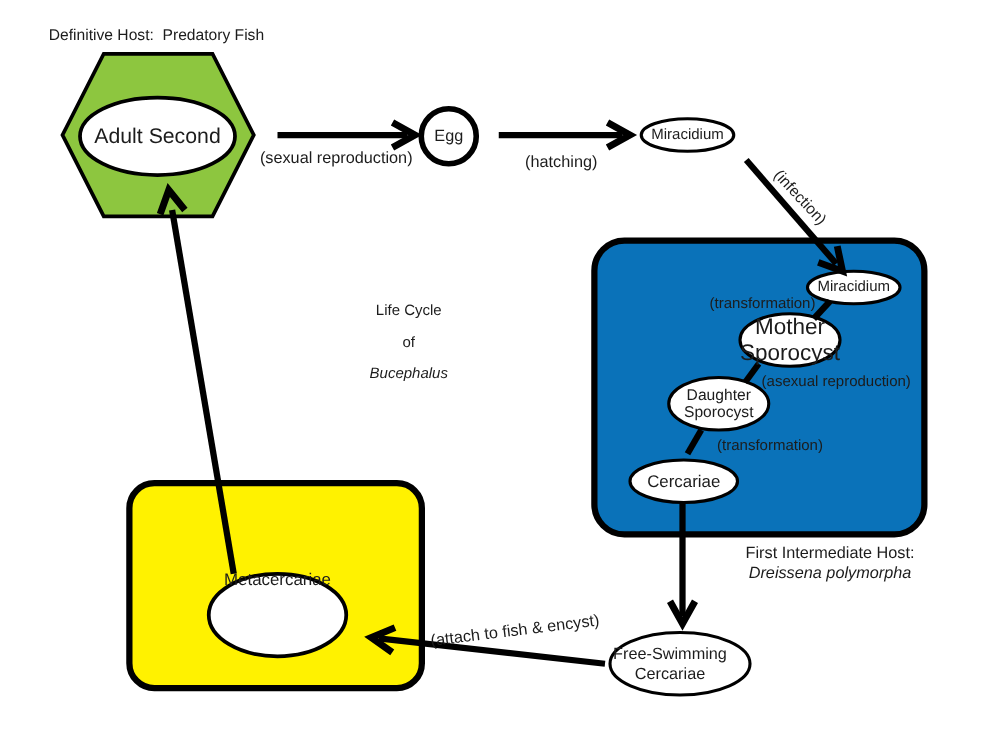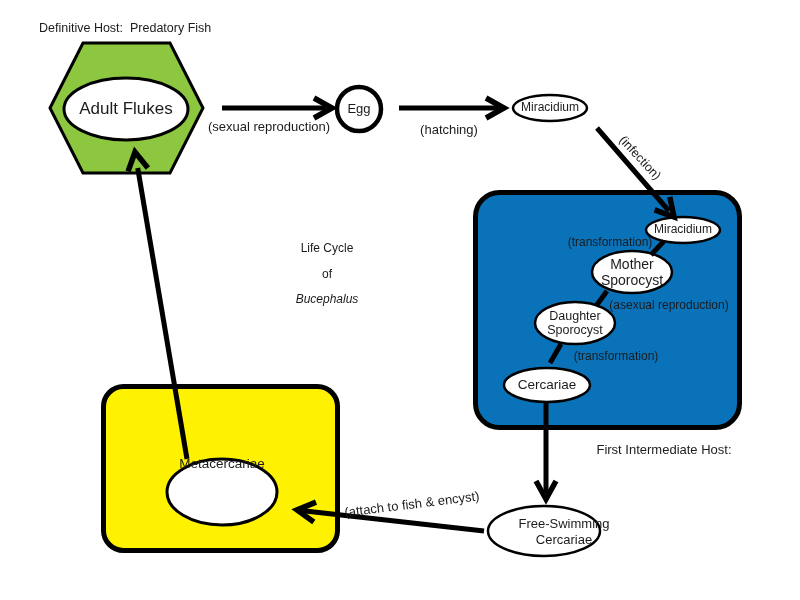--- a/index.html
+++ b/index.html
@@ -64,57 +64,58 @@
       <path d="M316,502.1 L297,510 L313.8,521.9" stroke="#000" stroke-width="5.5" fill="none" stroke-linejoin="miter"></path>
     </g>
     <g>
       <path d="M187,459 L137.7,168" stroke="#000" stroke-width="5" fill="none"></path>
       <path d="M147.9,168 L135,152 L128.1,171.4" stroke="#000" stroke-width="5.5" fill="none" stroke-linejoin="miter"></path>
     </g>
   </svg>
 
   <div class="lbl tl" style="left:39px;top:28px;font-size:12.5px">Definitive Host:  Predatory Fish</div>
 
-  <div class="lbl" style="left:126px;top:109px;font-size:17px">Adult Flukes</div>
+  <div class="lbl" style="left:126px;top:109px;font-size:17px">Adult Second</div>
 
   <div class="lbl" style="left:269px;top:127px;font-size:13px">(sexual reproduction)</div>
 
   <div class="lbl" style="left:359px;top:109px;font-size:13px">Egg</div>
 
   <div class="lbl" style="left:449px;top:130px;font-size:13px">(hatching)</div>
 
   <div class="lbl" style="left:550px;top:108px;font-size:12px">Miracidium</div>
 
   <div class="lbl rot47" style="left:640px;top:158px;font-size:12.5px">(infection)</div>
 
   <div class="lbl" style="left:683px;top:230px;font-size:12px">Miracidium</div>
 
   <div class="lbl" style="left:610px;top:243px;font-size:12px">(transformation)</div>
 
-  <div class="lbl" style="left:632px;top:272px;font-size:14px">
+  <div class="lbl" style="left:632px;top:272px;font-size:18px">
     <div>Mother</div>
     <div>Sporocyst</div>
   </div>
 
   <div class="lbl" style="left:669px;top:306px;font-size:12px">(asexual reproduction)</div>
 
   <div class="lbl" style="left:575px;top:323px;font-size:12.5px">
     <div>Daughter</div>
     <div>Sporocyst</div>
   </div>
 
   <div class="lbl" style="left:616px;top:357px;font-size:12px">(transformation)</div>
 
   <div class="lbl" style="left:547px;top:385px;font-size:13.5px">Cercariae</div>
 
   <div class="lbl" style="left:664px;top:450px;font-size:13px;line-height:16px">
     <div>First Intermediate Host:</div>
+    <div class="it">Dreissena polymorpha</div>
   </div>
 
-  <div class="lbl" style="left:564px;top:531px;font-size:13px;line-height:15.5px">
+  <div class="lbl" style="left:536px;top:531px;font-size:13px;line-height:15.5px">
     <div>Free-Swimming</div>
     <div>Cercariae</div>
   </div>
 
   <div class="lbl rotm7" style="left:412px;top:505px;font-size:13px">(attach to fish &amp; encyst)</div>
 
   <div class="lbl" style="left:222px;top:464px;font-size:13.5px">Metacercariae</div>
 
 
   <div class="lbl title-block" style="left:327px;top:274px">

